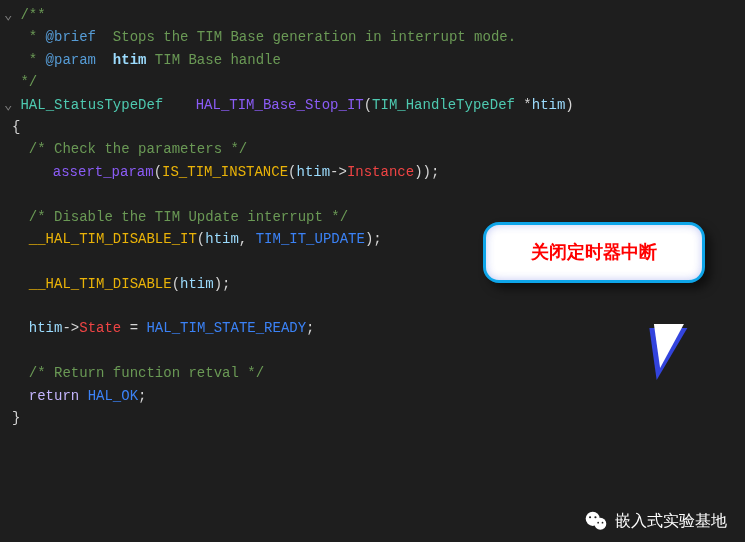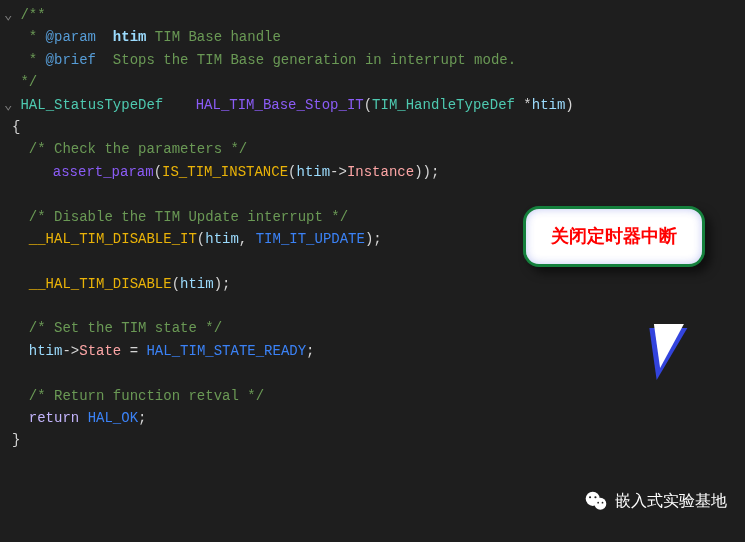--- a/index.html
+++ b/index.html
@@ -29,33 +29,33 @@
     left: -8px;
   }
   .comment { color: #6a9955; }
   .doctag { color: #569cd6; }
   .keyword-control { color: #c4b5fd; }
   .type { color: #4ec9b0; }
   .func { color: #8b5cf6; padding-left: 24px; }
   .macro { color: #eab308; }
   .macro-const { color: #3b82f6; }
   .param { color: #9cdcfe; }
-  .member { color: #fca5a5; }
+  .member { color: #ef4444; }
   .punct { color: #d4d4d4; }
   .bold-param { color: #9cdcfe; font-weight: bold; }
   
   .callout {
     position: absolute;
     right: 40px;
-    top: 206px;
+    top: 222px;
     width: 172px;
     background: #ffffff;
-    border: 3px solid #15803d;
+    border: 3px solid #0ea5e9;
     border-radius: 16px;
-    padding: 14px 2px;
+    padding: 14px 22px;
     box-shadow: 6px 6px 10px rgba(0,0,0,0.5), inset 0 0 8px rgba(50,70,220,0.3);
     text-align: center;
   }
   .callout-text {
     color: #ff0000;
     font-family: "Microsoft YaHei", "SimSun", sans-serif;
     font-size: 18px;
     font-weight: bold;
     line-height: 1.5;
   }
@@ -83,21 +83,21 @@
     left: 4px;
     border-left: 0px solid transparent;
     border-right: 30px solid transparent;
     border-top: 44px solid #ffffff;
     transform: skewX(8deg);
   }
   
   .watermark {
     position: absolute;
     right: 18px;
-    bottom: 28px;
+    bottom: 8px;
     display: flex;
     align-items: center;
     color: #ffffff;
     font-family: "Microsoft YaHei", sans-serif;
     font-size: 16px;
     font-weight: 500;
   }
   .wechat-icon {
     width: 26px;
     height: 26px;
@@ -106,23 +106,23 @@
   }
   .wechat-icon svg { width: 26px; height: 26px; }
 </style>
 </head>
 <body>
 
 <div class="code-area">
 
 <div class="line"><span class="caret">⌄</span><span class="comment">/**</span></div>
 
+<div class="line"><span class="comment">  * </span><span class="doctag">@brief</span><span class="comment">  Stops the TIM Base generation in interrupt mode.</span></div>
+
 <div class="line"><span class="comment">  * </span><span class="doctag">@param</span><span class="comment">  </span><span class="bold-param">htim</span><span class="comment"> TIM Base handle</span></div>
-
-<div class="line"><span class="comment">  * </span><span class="doctag">@brief</span><span class="comment">  Stops the TIM Base generation in interrupt mode.</span></div>
 
 
 <div class="line"><span class="comment"> */</span></div>
 
 <div class="line"><span class="caret">⌄</span><span class="type">HAL_StatusTypeDef</span><span class="punct"> </span><span class="func">HAL_TIM_Base_Stop_IT</span><span class="punct">(</span><span class="type">TIM_HandleTypeDef</span><span class="punct"> *</span><span class="param">htim</span><span class="punct">)</span></div>
 
 <div class="line"><span class="punct">{</span></div>
 
 <div class="line">  <span class="comment">/* Check the parameters */</span></div>
 
@@ -134,21 +134,20 @@
 
 <div class="line">  <span class="macro">__HAL_TIM_DISABLE_IT</span><span class="punct">(</span><span class="param">htim</span><span class="punct">, </span><span class="macro-const">TIM_IT_UPDATE</span><span class="punct">)</span><span class="punct">;</span></div>
 
 <div class="line"> </div>
 
 
 <div class="line">  <span class="macro">__HAL_TIM_DISABLE</span><span class="punct">(</span><span class="param">htim</span><span class="punct">)</span><span class="punct">;</span></div>
 
 <div class="line"> </div>
 
-<div class="line">  <span class="comment">/* Set the TIM state */</span></div>
 
 <div class="line">  <span class="param">htim</span><span class="punct">-&gt;</span><span class="member">State</span><span class="punct"> = </span><span class="macro-const">HAL_TIM_STATE_READY</span><span class="punct">;</span></div>
 
 <div class="line"> </div>
 
 <div class="line">  <span class="comment">/* Return function retval */</span></div>
 
 <div class="line">  <span class="keyword-control">return</span><span class="punct"> </span><span class="macro-const">HAL_OK</span><span class="punct">;</span></div>
 
 <div class="line"><span class="punct">}</span></div>

